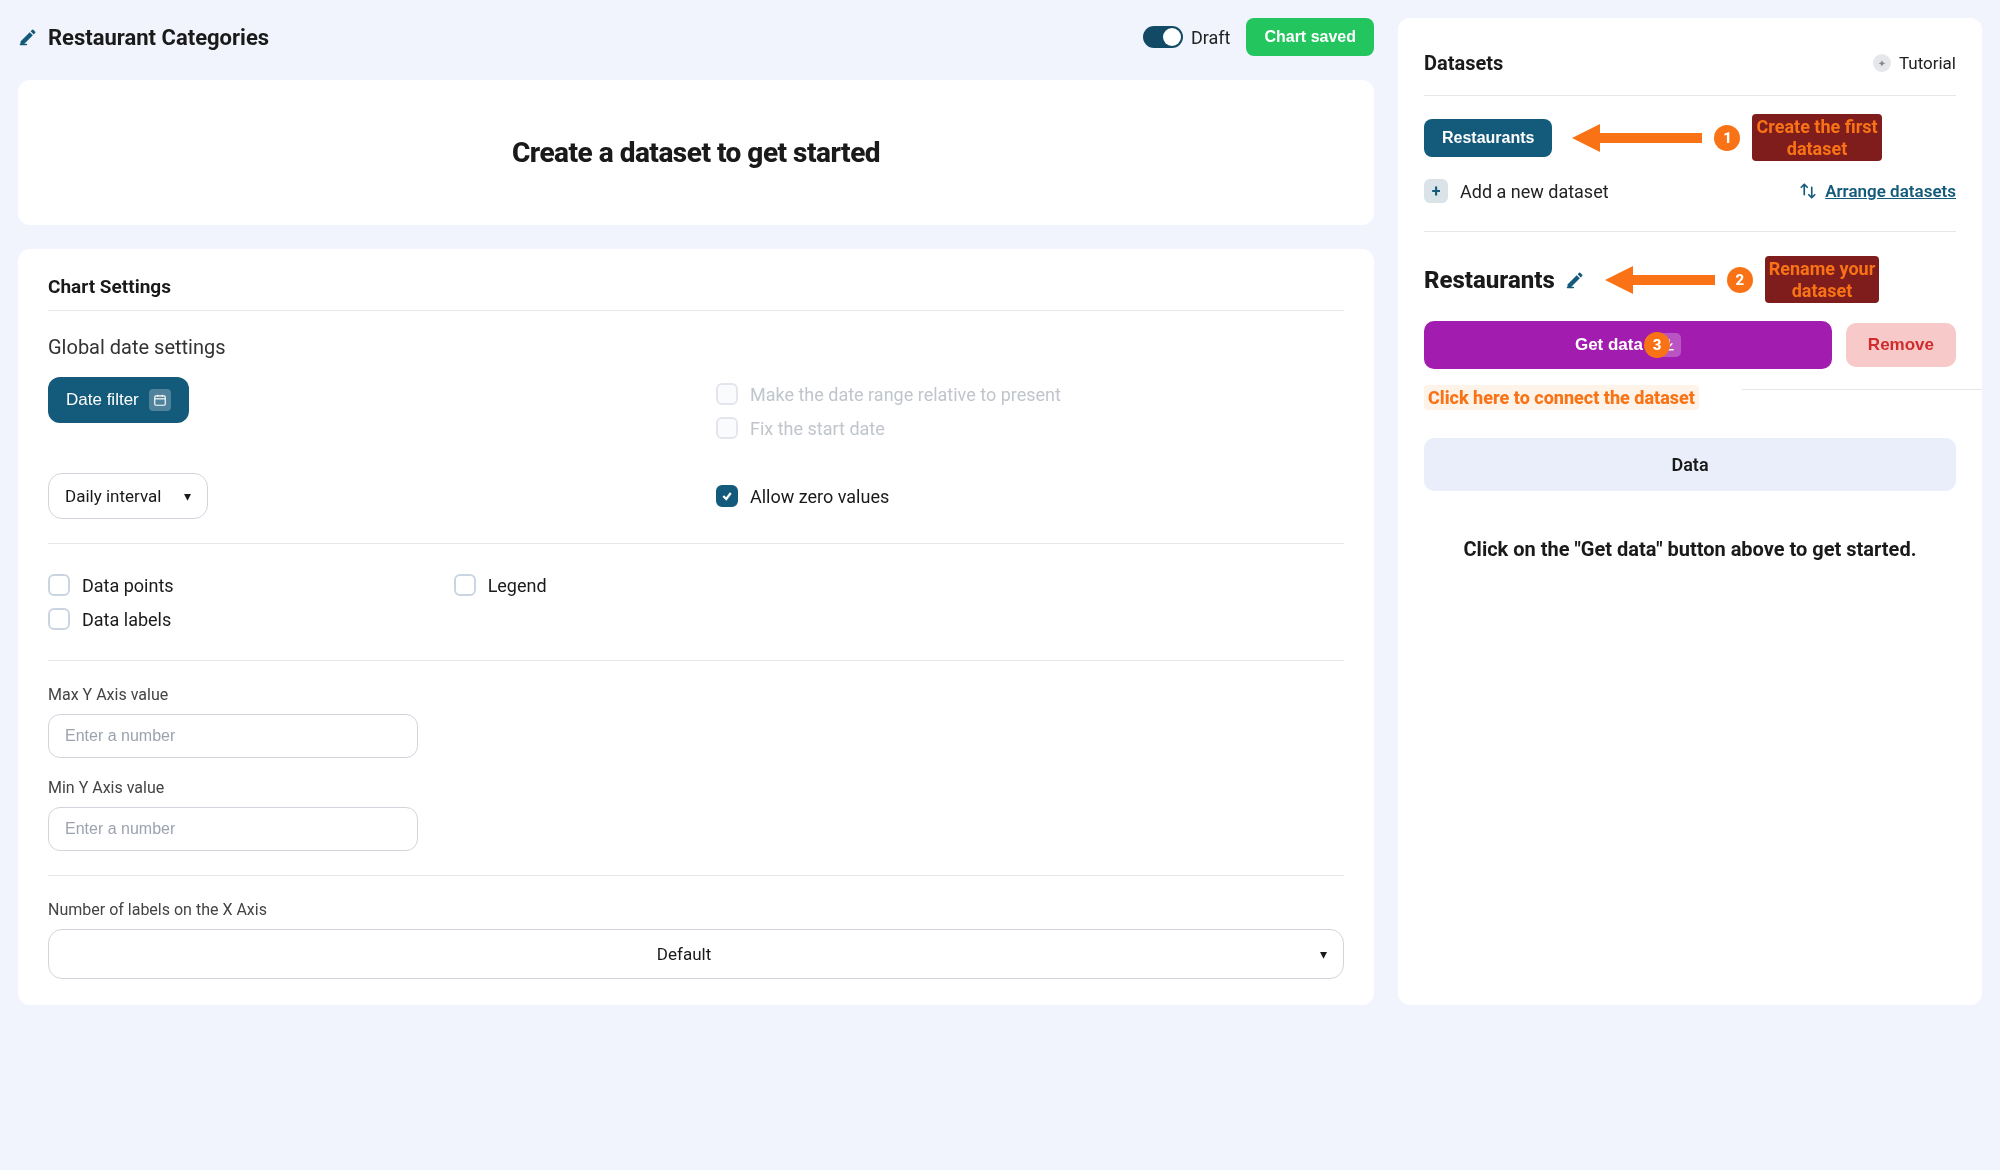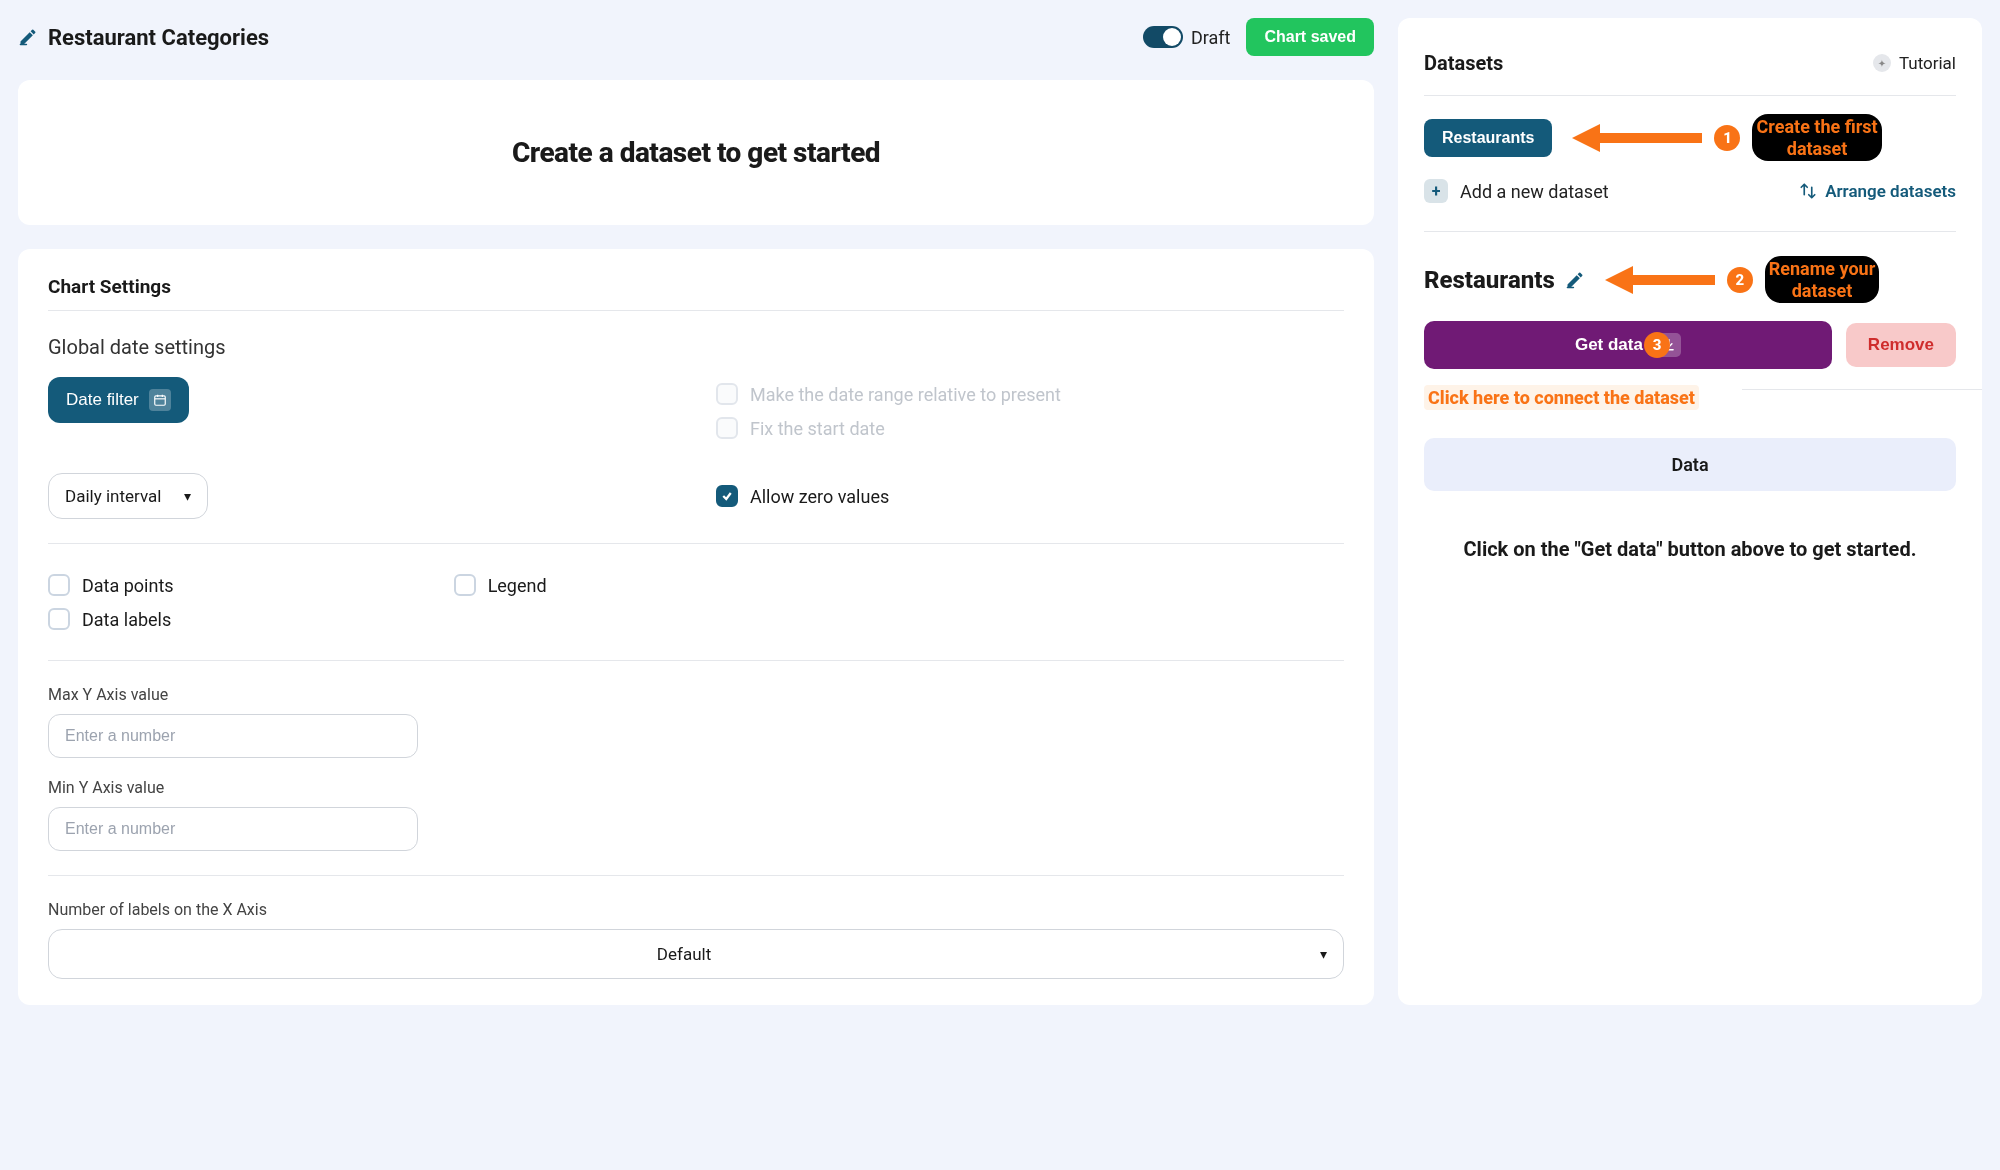--- a/index.html
+++ b/index.html
@@ -64,35 +64,35 @@
   .ds-title { font-size: 20px; font-weight: 700; }
   .tut-wrap { display: flex; align-items: center; gap: 8px; font-size: 17px; color: #222; }
   .tut-dot { width: 18px; height: 18px; border-radius: 50%; background: #e5e7eb; display: flex; align-items: center; justify-content: center; color: #888; font-size: 10px; }
   .right .hr { margin: 20px 0 18px; }
 
   .ds-chip-row { display: flex; align-items: center; gap: 20px; position: relative; }
   .ds-chip { background: #145a7a; color: #fff; border: none; border-radius: 8px; padding: 10px 18px; font-size: 16px; font-weight: 600; }
   .callout { display: flex; align-items: center; gap: 12px; }
   .arrow-svg { width: 130px; height: 36px; }
   .num-badge { width: 26px; height: 26px; background: #f97316; color: #fff; border-radius: 50%; display: flex; align-items: center; justify-content: center; font-weight: 800; font-size: 15px; }
-  .callout-text { background: #000000; color: #f97316; font-weight: 700; font-size: 18px; padding: 2px 4px; border-radius: 16px; text-align: center; line-height: 1.2; }
+  .callout-text { background: #7f1d1d; color: #f97316; font-weight: 700; font-size: 18px; padding: 2px 4px; border-radius: 4px; text-align: center; line-height: 1.2; }
 
   .add-row { display: flex; align-items: center; margin-top: 18px; gap: 12px; }
   .plus-box { width: 24px; height: 24px; background: #d9e3e8; color: #145a7a; border-radius: 6px; display: flex; align-items: center; justify-content: center; font-weight: 700; }
   .add-label { font-size: 18px; color: #222; }
-  .arrange-link { margin-left: auto; color: #145a7a; font-weight: 600; font-size: 17px; display: flex; align-items: center; gap: 8px; }
+  .arrange-link { margin-left: auto; color: #145a7a; font-weight: 600; font-size: 17px; display: flex; align-items: center; gap: 8px; text-decoration: underline; }
 
   .right .hr3 { border: none; border-top: 1px solid #e5e7eb; margin: 28px 0 24px; }
 
   .ds-name-row { display: flex; align-items: center; gap: 10px; }
   .ds-name { font-size: 24px; font-weight: 800; }
   .small-pencil { width: 20px; height: 20px; }
 
   .action-row { display: flex; gap: 14px; margin-top: 18px; align-items: center; position: relative; }
-  .get-data-btn { flex: 1; background: #701a75; color: #fff; border: none; border-radius: 10px; padding: 12px 18px; font-size: 17px; font-weight: 600; display: flex; align-items: center; justify-content: center; gap: 14px; }
+  .get-data-btn { flex: 1; background: #a21caf; color: #fff; border: none; border-radius: 10px; padding: 12px 18px; font-size: 17px; font-weight: 600; display: flex; align-items: center; justify-content: center; gap: 14px; }
   .dl-box { width: 24px; height: 24px; background: rgba(255,255,255,0.25); border-radius: 5px; display: flex; align-items: center; justify-content: center; }
   .remove-btn { background: #f8c9c9; color: #cf2d2d; border: none; border-radius: 10px; padding: 12px 22px; font-size: 17px; font-weight: 700; }
   .badge3 { position: absolute; left: 220px; top: 50%; transform: translateY(-50%); }
 
   .connect-text { color: #f97316; background: #fef3e8; font-weight: 800; font-size: 18px; padding: 2px 4px; border-radius: 4px; display: inline-block; margin-top: 14px; }
   .short-hr { border: none; border-top: 1px solid #e5e7eb; margin: 0 0 24px 28px; width: 500px; }
 
   .tabs { display: flex; gap: 23px; margin-top: 8px; justify-content: space-between; }
   .tab { flex: 1; text-align: center; padding: 16px 0; font-size: 18px; border-radius: 10px; font-weight: 500; }
   .tab.active { background: #eaeefb; font-weight: 600; }

